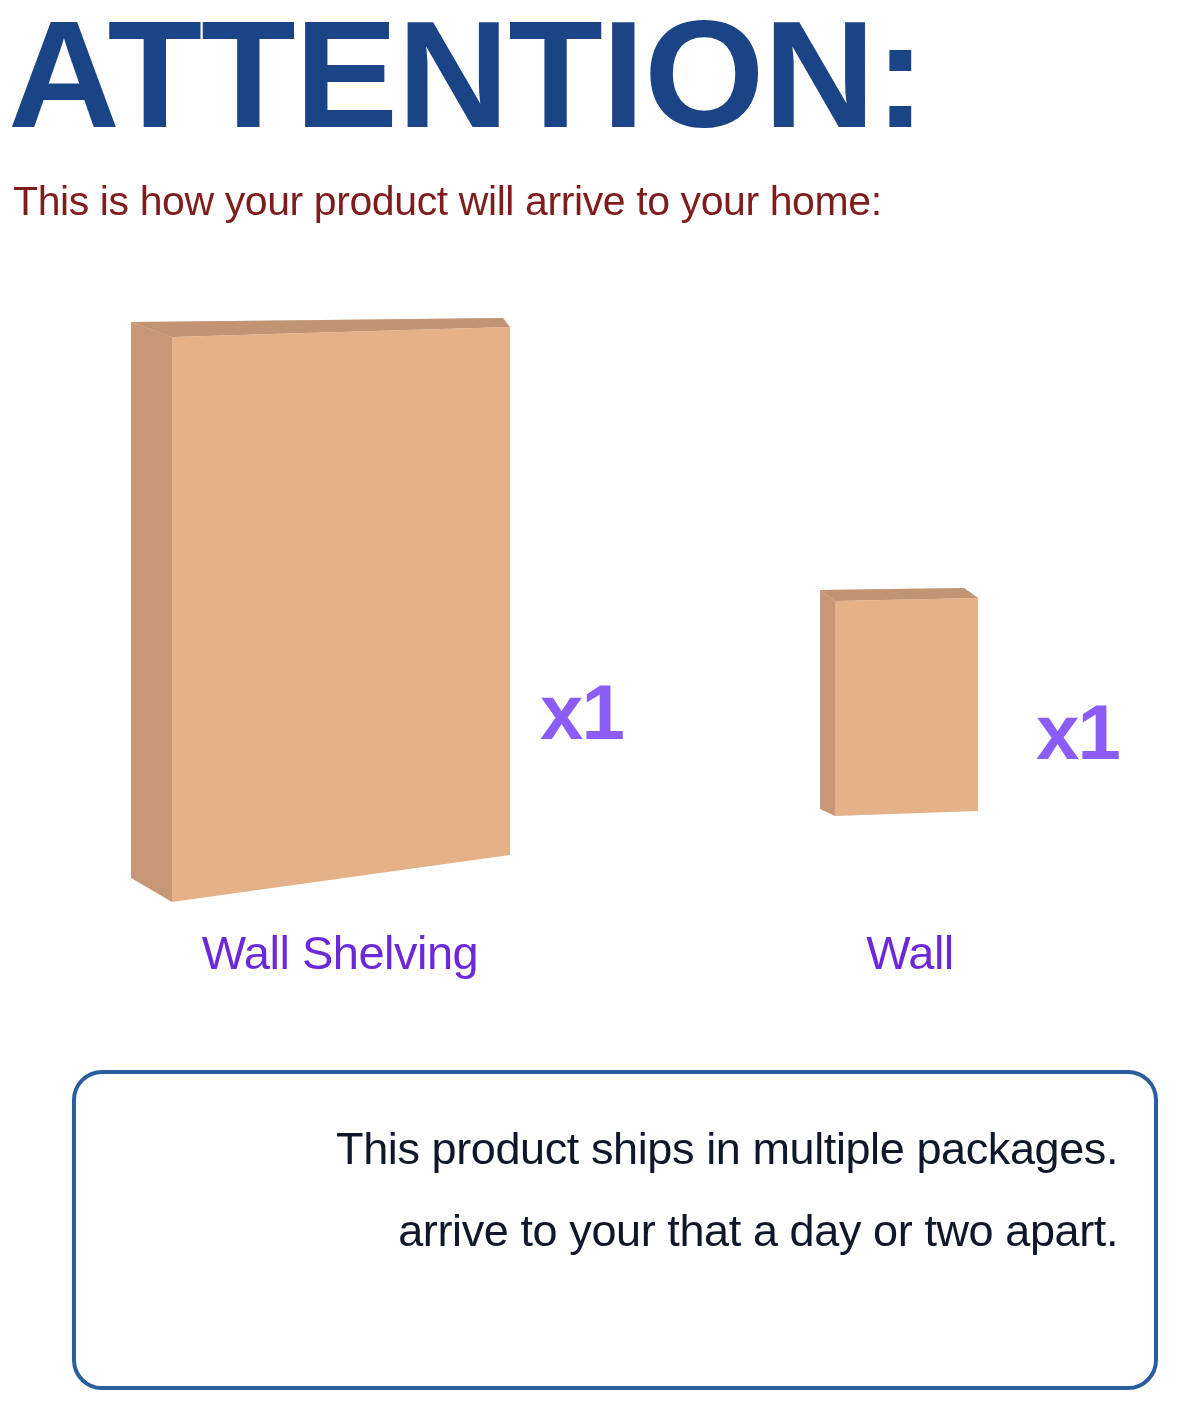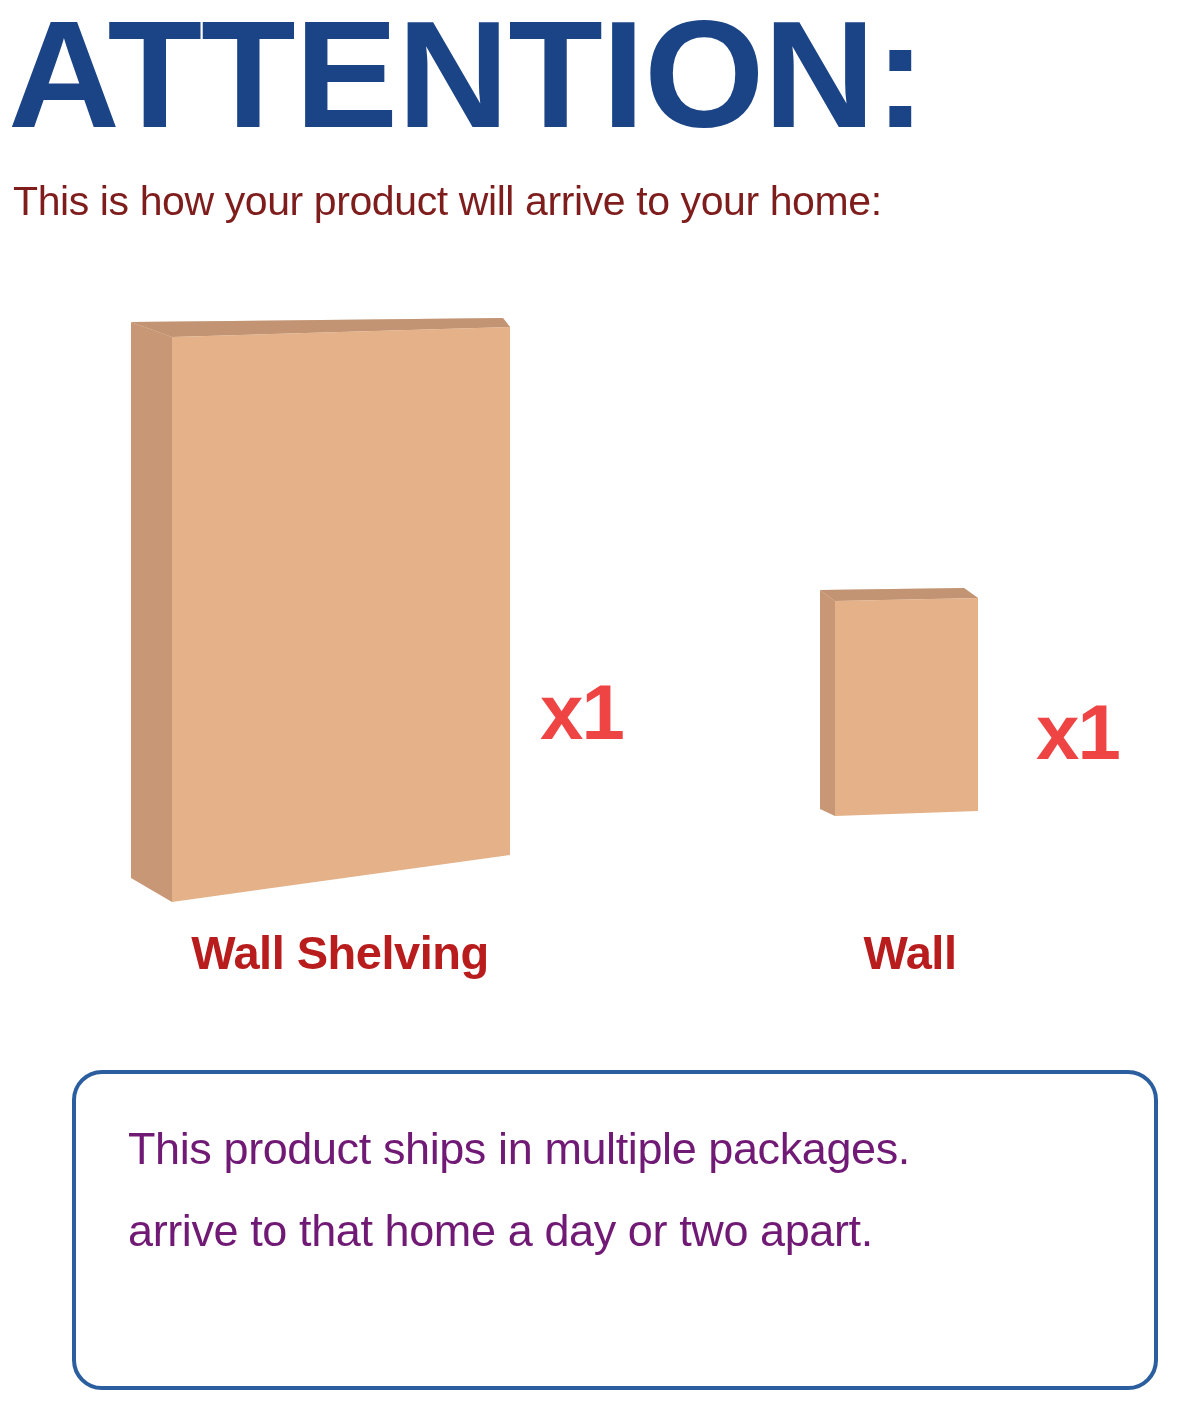--- a/index.html
+++ b/index.html
@@ -62,35 +62,35 @@
   .package {
     position: absolute;
   }
   .package svg { display: block; }
 
   .pkg-large { left: 118px; top: 305px; width: 410px; height: 615px; }
   .pkg-small { left: 808px; top: 575px; width: 185px; height: 255px; }
 
   .qty-badge {
     position: absolute;
-    color: #ef4444;
+    color: #8b5cf6;
     font-family: "Liberation Sans", sans-serif;
     font-weight: 700;
     font-size: 78px;
     line-height: 1;
     letter-spacing: -2px;
   }
   .qty-large { left: 540px; top: 673px; }
   .qty-small { left: 1036px; top: 693px; }
 
   .pkg-label {
     position: absolute;
-    color: #b91c1c;
+    color: #6d28d9;
     font-family: "Liberation Sans", sans-serif;
-    font-weight: 700;
+    font-weight: 400;
     font-size: 47px;
     letter-spacing: -0.5px;
     text-align: center;
     white-space: nowrap;
   }
   .label-large { left: 60px; top: 925px; width: 560px; }
   .label-small { left: 710px; top: 925px; width: 400px; }
 
   
   .callout {
@@ -102,26 +102,27 @@
     box-sizing: border-box;
     border: 4px solid #2b5e9e;
     border-radius: 30px;
     background: #ffffff;
   }
   .callout-text {
     position: absolute;
     left: 52px;
     top: 34px;
     width: 990px;
-    color: #701a75;
+    color: #0f172a;
     font-family: "Liberation Sans", sans-serif;
     font-weight: 400;
     font-size: 45px;
     line-height: 82px;
     letter-spacing: -0.4px;
+    text-align: right;
   }
   .callout-line { display: block; white-space: nowrap; }
 </style>
 </head>
 <body>
 
 <div id="page">
 
   <div class="attention-heading">ATTENTION:</div>
 
@@ -159,17 +160,17 @@
 
     <div class="qty-badge qty-small">x1</div>
 
     <div class="pkg-label label-small">Wall</div>
 
   </div>
 
   <div class="callout">
     <div class="callout-text">
       <span class="callout-line">This product ships in multiple packages.</span>
-      <span class="callout-line">arrive to that home a day or two apart.</span>
+      <span class="callout-line">arrive to your that a day or two apart.</span>
     </div>
   </div>
 
 </div>
 
 </body></html>

